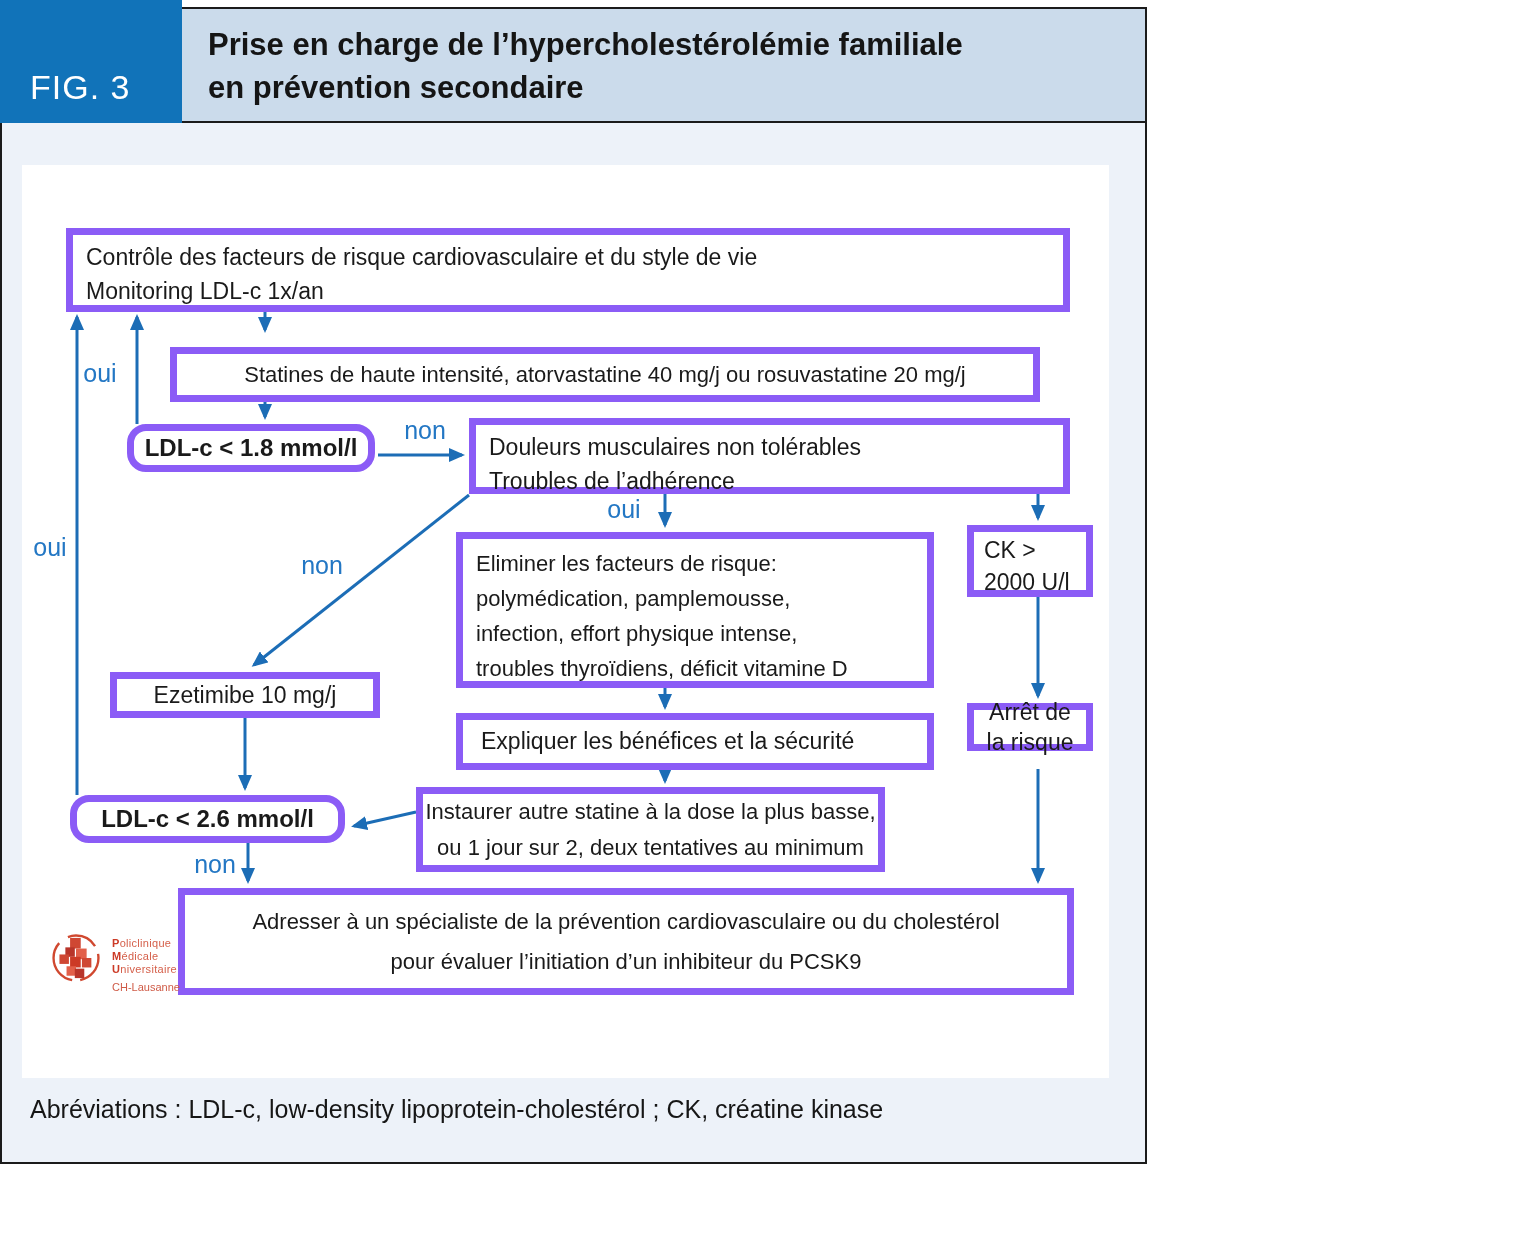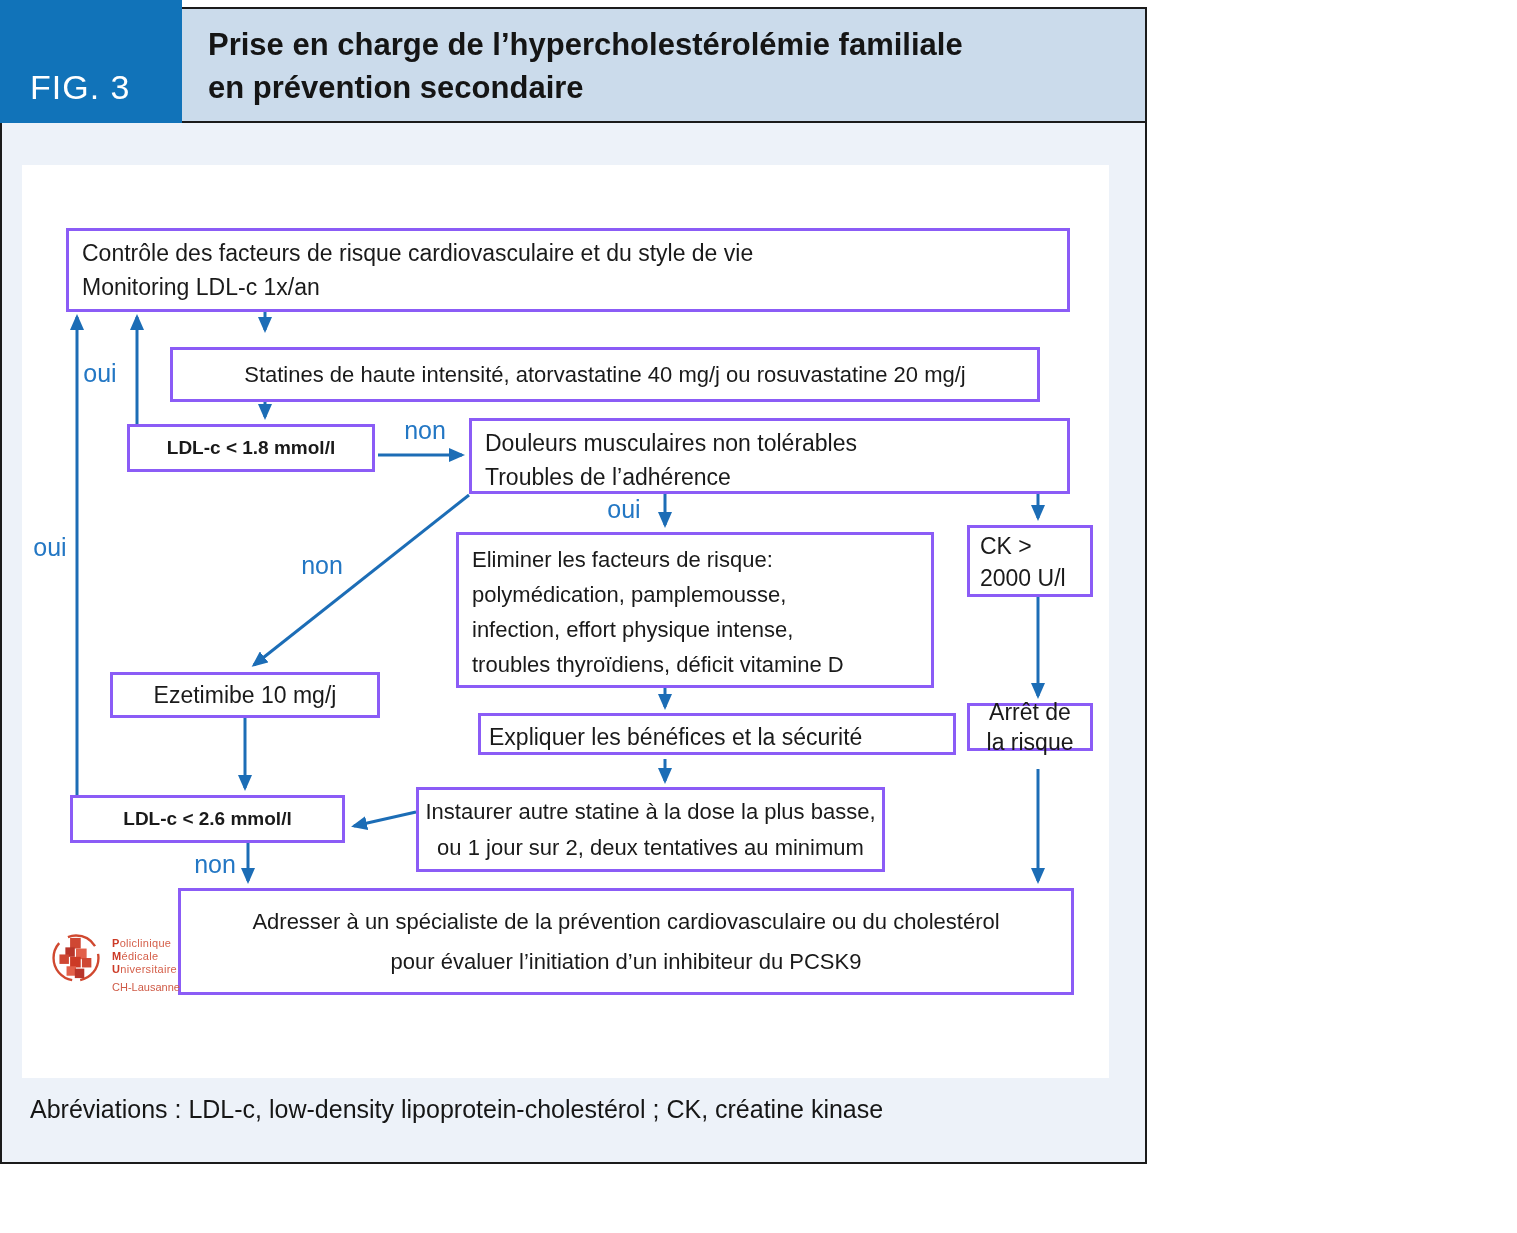--- a/index.html
+++ b/index.html
@@ -18,26 +18,26 @@
   .fig-tag span { color:#ffffff; font-size:34px; letter-spacing:1px; }
   .fig-title { position:absolute; left:180px; top:0; right:0; height:100%;
                padding:14px 0 0 26px; }
   .fig-title div { font-size:31px; font-weight:600; line-height:43px; color:#151515; }
 
   
   .card-body { position:relative; width:100%; height:1039px; background:#edf2f9; }
   .panel { position:absolute; left:20px; top:42px; width:1087px; height:913px;
            background:#ffffff; }
 
-  .fbox { position:absolute; background:#ffffff; border:3px solid #8b5cf6;
+  .fbox { position:absolute; background:#ffffff; border:7px solid #8b5cf6;
           color:#1a1a1a; font-size:23px; line-height:34px; z-index:3; }
   .fbox .ln { white-space:nowrap; }
   .pad { padding:5px 13px; }
   .ctr { display:flex; flex-direction:column; justify-content:center; align-items:center; text-align:center; }
-  .bold { font-weight:bold; font-size:19px; }
+  .bold { font-weight:bold; font-size:24px;border-radius:19px; }
   .fz22 { font-size:22px; }
 
   .flabel { position:absolute; font-size:25px; color:#2377c4; z-index:4; text-align:center; }
 
   .connectors { position:absolute; left:0; top:0; z-index:2; }
 
   
   .logo { position:absolute; left:48px; top:806px; display:flex; z-index:5; }
   .logo-text { margin-left:10px; padding-top:8px; }
   .logo-line { font-size:11px; line-height:13px; color:#d5604b; letter-spacing:0.3px; }
@@ -117,21 +117,21 @@
       <div class="ln">Eliminer les facteurs de risque:</div>
       <div class="ln">polymédication, pamplemousse,</div>
       <div class="ln">infection, effort physique intense,</div>
       <div class="ln">troubles thyroïdiens, déficit vitamine D</div>
     </div>
 
     <div class="fbox ctr" style="left:108px; top:549px; width:270px; height:46px;">
       <div class="ln">Ezetimibe 10 mg/j</div>
     </div>
 
-    <div class="fbox" style="left:476px; top:590px; width:478px; height:42px; padding:3px 8px; line-height:36px;">
+    <div class="fbox" style="left:454px; top:590px; width:478px; height:57px; padding:3px 18px; line-height:36px;">
       <div class="ln">Expliquer les bénéfices et la sécurité</div>
     </div>
 
     <div class="fbox ctr" style="left:965px; top:580px; width:126px; height:48px; line-height:30px;">
       <div class="ln">Arrêt de</div>
       <div class="ln">la risque</div>
     </div>
 
     <div class="fbox ctr bold" style="left:68px; top:672px; width:275px; height:48px;">
       <div class="ln">LDL-c &lt; 2.6 mmol/l</div>

